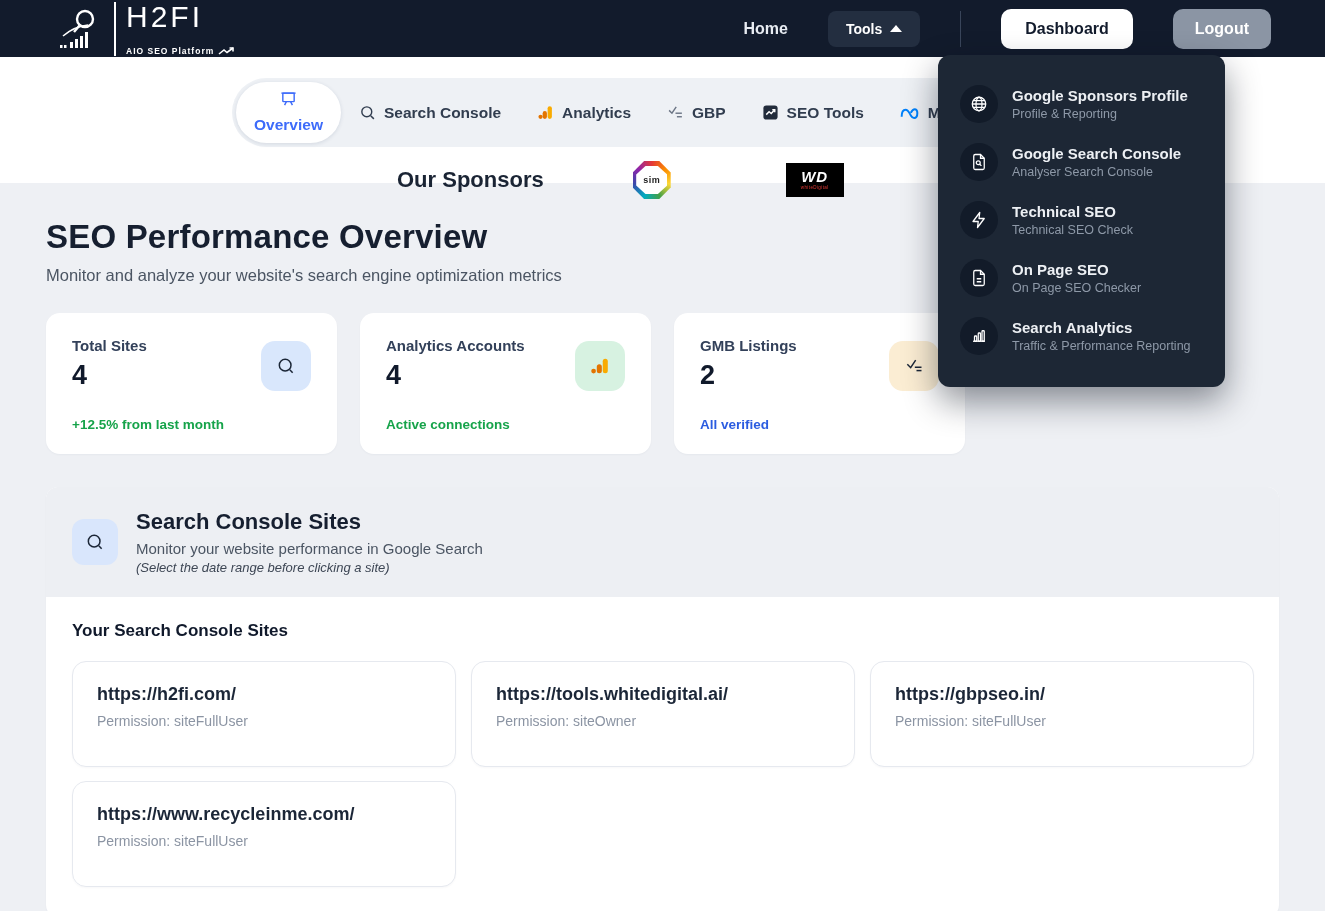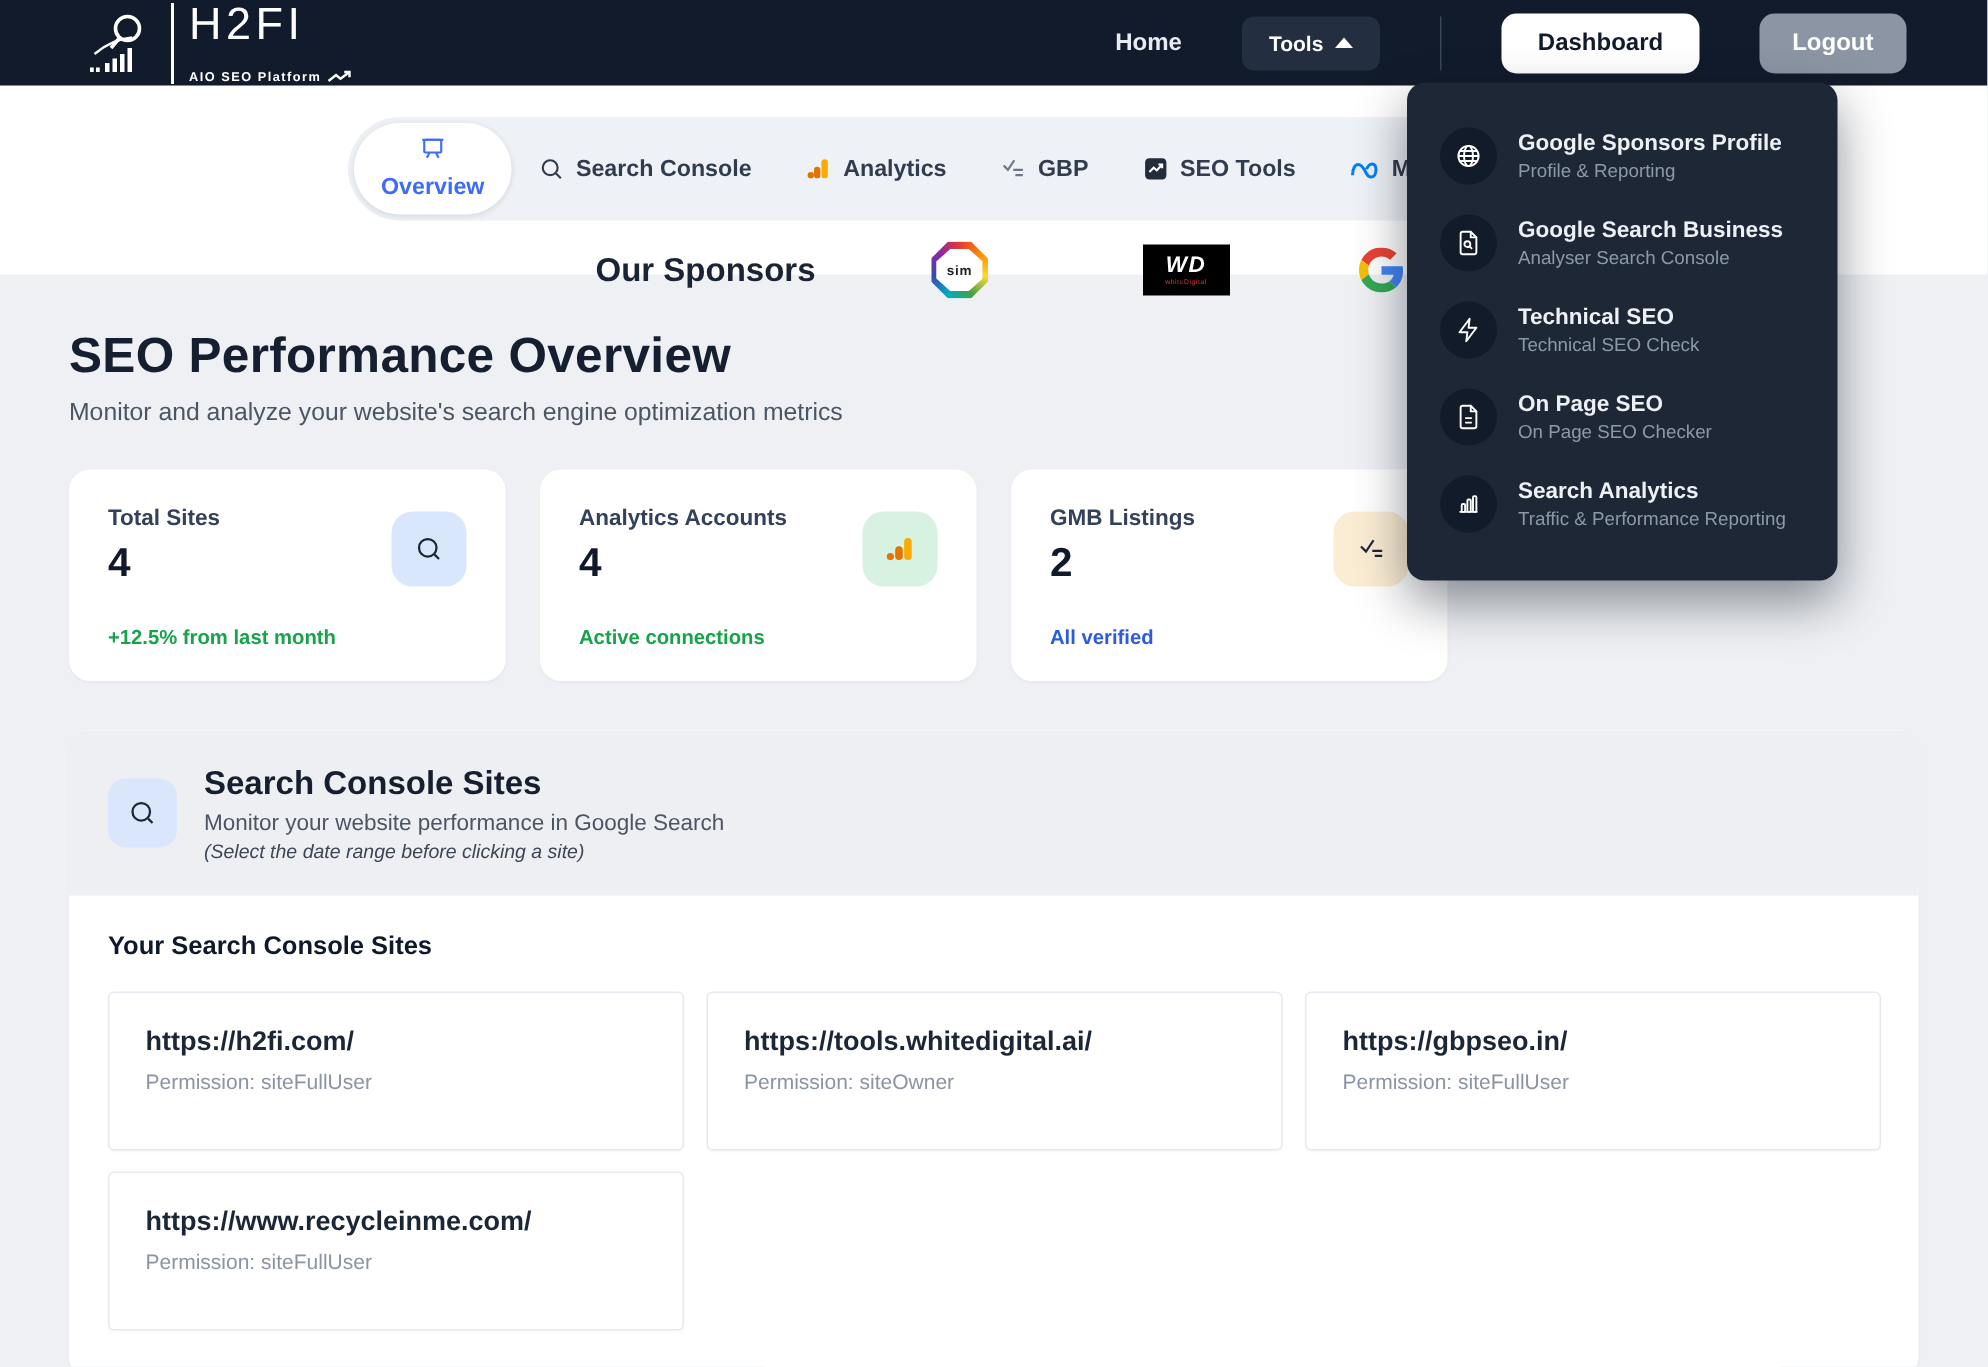--- a/index.html
+++ b/index.html
@@ -20,21 +20,21 @@
   .nav-divider { width:1px; height:36px; background:#39455a; }
   .dash-btn { background:#ffffff; color:#121b2c; font-size:16px; font-weight:700; border:none; border-radius:10px; padding:11px 24px; cursor:pointer; }
   .logout-btn { background:#8b95a4; color:#ffffff; font-size:16px; font-weight:700; border:none; border-radius:10px; padding:11px 22px; cursor:pointer; }
 
   
   .white-band { background:#ffffff; padding:21px 0 0 0; height:126px; }
   .tabbar { display:inline-flex; align-items:center; background:#eef1f5; border-radius:999px; padding:4px; margin-left:232px; }
   .tab { display:flex; align-items:center; gap:8px; padding:9px 18px; border-radius:999px; font-size:15.5px; font-weight:600; color:#313d4f; cursor:pointer; white-space:nowrap; }
   .tab.active { background:#ffffff; color:#3d6bfa; box-shadow:0 1px 4px rgba(20,40,80,.12);flex-direction:column; }
   .tab svg { flex:0 0 auto; }
-  .sponsors { display:flex; align-items:center; margin:14px 0 0 397px; gap:4px;text-align:center; }
+  .sponsors { display:flex; align-items:center; margin:14px 0 0 397px; gap:16px;text-align:center; }
   .sponsors-title { font-size:22px; font-weight:700; color:#1a2434; }
   .sponsor-logo { display:flex; align-items:center; justify-content:center; }
   .sim-logo { width:38px; height:38px; margin-left:73px; border-radius:6px;
       background:conic-gradient(#e53935,#fb8c00,#fdd835,#43a047,#00acc1,#3949ab,#8e24aa,#e53935);
       clip-path:polygon(30% 0,70% 0,100% 30%,100% 70%,70% 100%,30% 100%,0 70%,0 30%);
       display:flex; align-items:center; justify-content:center; }
   .sim-inner { width:31px; height:28px; background:#ffffff; clip-path:polygon(30% 0,70% 0,100% 30%,100% 70%,70% 100%,30% 100%,0 70%,0 30%);
       display:flex; align-items:center; justify-content:center; font-size:9px; font-weight:700; color:#222; letter-spacing:.5px; }
   .wd-logo { width:58px; height:34px; background:#000000; margin-left:99px; color:#ffffff; display:flex; flex-direction:column; align-items:center; justify-content:center; line-height:1; }
   .wd-mark { font-size:15px; font-weight:700; font-style:italic; letter-spacing:1px; }
@@ -62,21 +62,21 @@
   .panel-sub { font-size:15px; color:#4b5563; margin-top:5px; }
   .panel-hint { font-size:13px; color:#3d4654; font-style:italic; margin-top:3px; }
   .panel-head-right { margin-left:auto; display:flex; align-items:center; gap:16px; }
   .daterange-label { font-size:17px; font-weight:700; color:#1a2b45; }
   .daterange-box { background:#ffffff; border:1px solid #e1e5ec; border-radius:10px; height:42px; display:flex; align-items:center; padding:0 18px; gap:18px; min-width:346px; }
   .date-val { font-size:15px; color:#555e6b; cursor:pointer; }
   .date-sep { font-size:15px; font-weight:700; color:#1a2230; }
   .panel-body { padding:24px 26px 30px 26px; }
   .sites-heading { font-size:17px; font-weight:700; color:#10192b; margin-bottom:20px; }
   .sites-grid { display:grid; grid-template-columns:repeat(3, 384px); gap:14px 15px; }
-  .site-card { background:#ffffff; border:1px solid #e6e9ef; border-radius:4px; padding:22px 24px; height:106px; cursor:pointer; box-shadow:0 1px 2px rgba(25,40,70,.03); }
+  .site-card { background:#ffffff; border:1px solid #e6e9ef; border-radius:14px; padding:22px 24px; height:106px; cursor:pointer; box-shadow:0 1px 2px rgba(25,40,70,.03); }
   .site-url { font-size:18px; font-weight:700; color:#1b2637; }
   .site-perm { font-size:14px; color:#8b94a3; margin-top:8px; }
 
   
   .dropdown { position:absolute; left:938px; top:55px; width:287px; background:#1d2735; border-radius:12px; padding:20px 22px 22px 22px; z-index:40; box-shadow:0 14px 34px rgba(5,12,25,.45); }
   .dd-item { display:flex; align-items:center; gap:14px; padding:10px 0; cursor:pointer; }
   .dd-icon { width:38px; height:38px; border-radius:50%; background:#121b29; display:flex; align-items:center; justify-content:center; flex:0 0 auto; }
   .dd-title { font-size:15px; font-weight:700; color:#edf0f4; }
   .dd-sub { font-size:12.5px; color:#8e99a8; margin-top:3px; }
 </style>
@@ -287,21 +287,21 @@
   <div class="dd-item">
     <div class="dd-icon">
       <svg width="18" height="18" viewBox="0 0 24 24" fill="none" stroke="#ffffff" stroke-width="1.7">
           <path d="M14 2H7a2 2 0 0 0-2 2v16a2 2 0 0 0 2 2h10a2 2 0 0 0 2-2V7z"></path>
           <path d="M14 2v5h5"></path>
           <circle cx="11" cy="13" r="2.6"></circle>
           <path d="M13 15l2.2 2.2"></path>
         </svg>
     </div>
     <div>
-      <div class="dd-title">Google Search Business</div>
+      <div class="dd-title">Google Search Console</div>
       <div class="dd-sub">Analyser Search Console</div>
     </div>
   </div>
   <div class="dd-item">
     <div class="dd-icon">
       <svg width="18" height="18" viewBox="0 0 24 24" fill="none" stroke="#ffffff" stroke-width="1.7">
           <path d="M13 2L4 14h7l-1 8 9-12h-7z" stroke-linejoin="round"></path>
         </svg>
     </div>
     <div>

